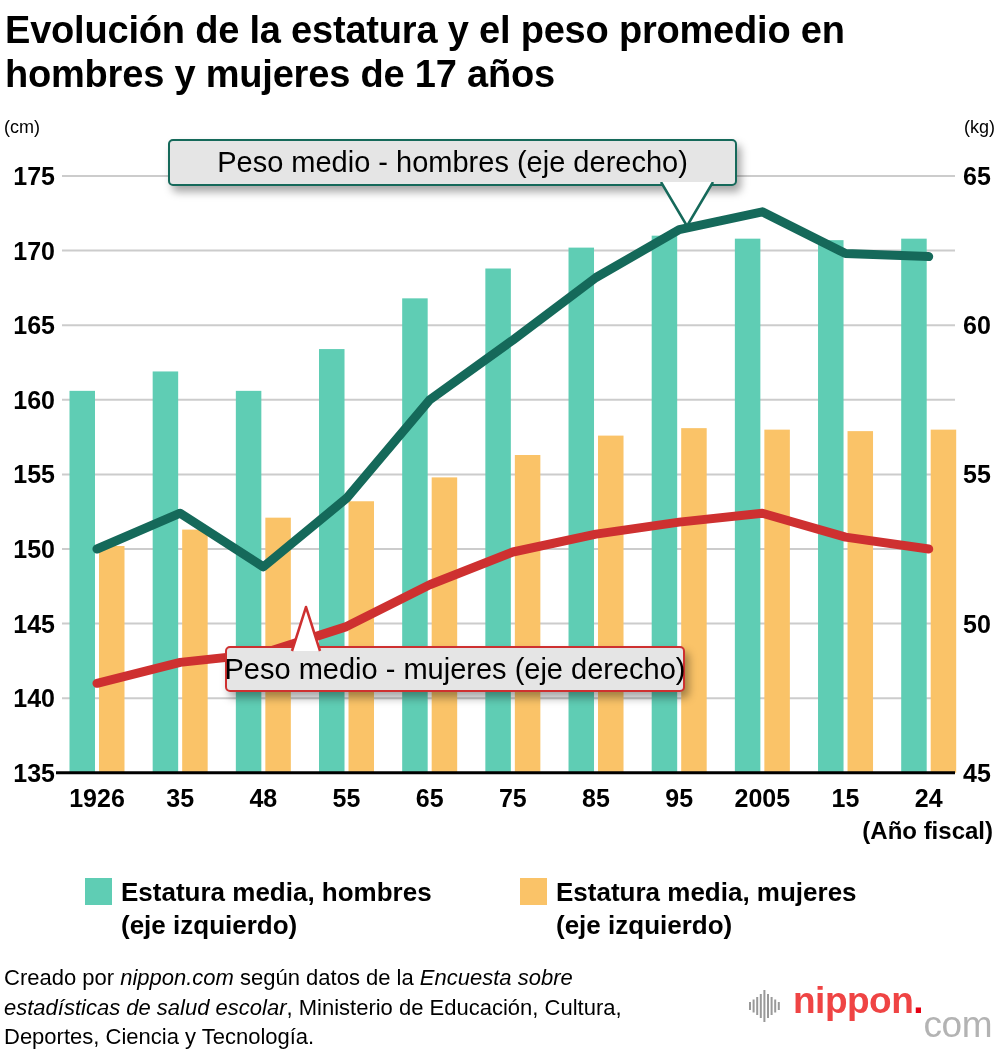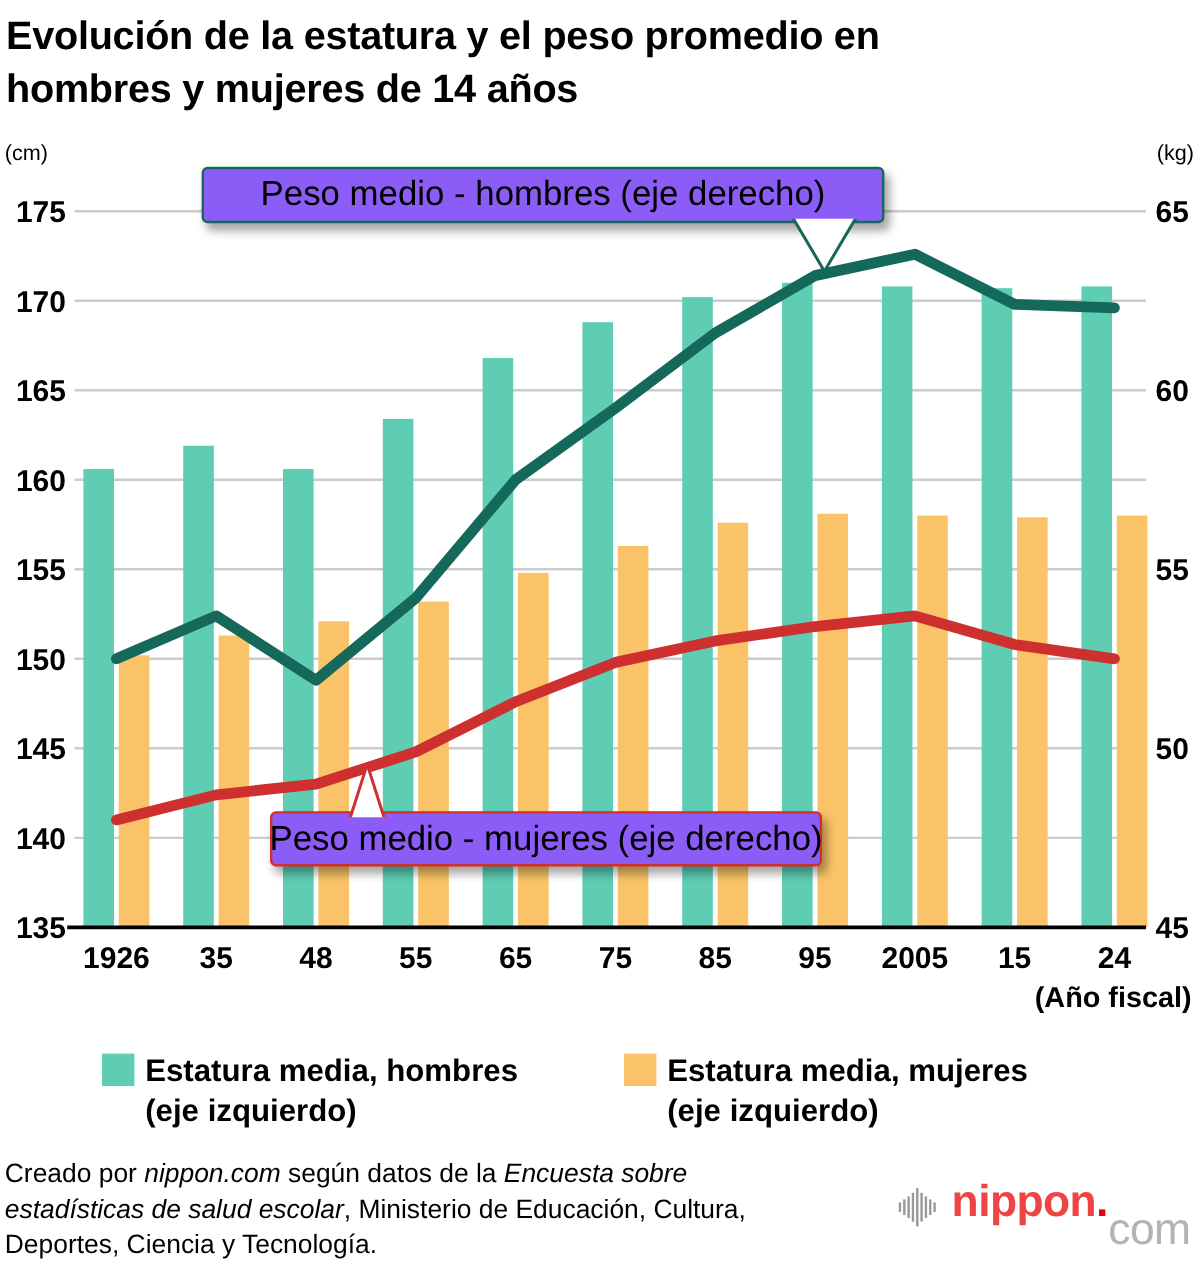--- a/index.html
+++ b/index.html
@@ -1,37 +1,37 @@
 <!DOCTYPE html>
 <html><head>
 <meta charset="utf-8">
 <style>
   html,body{margin:0;padding:0;background:#fff;}
   *{box-sizing:border-box;}
   #stage{
     position:relative;width:1000px;height:1054px;background:#fff;overflow:hidden;
     font-family:"Liberation Sans","DejaVu Sans",sans-serif;color:#000;
   }
-  .title{position:absolute;left:5px;top:8px;font-size:33px;font-weight:700;line-height:44px;letter-spacing:-0.2px;}
+  .title{position:absolute;left:5px;top:8px;font-size:38px;font-weight:700;line-height:44px;letter-spacing:-0.2px;}
   .unit-label{position:absolute;top:117px;font-size:18px;font-weight:400;}
   .unit-left{left:4px;}
   .unit-right{right:5px;text-align:right;}
   #chart-svg{position:absolute;left:0;top:0;}
   svg text{font-family:"Liberation Sans","DejaVu Sans",sans-serif;}
 
   .callout{
-    position:absolute;background:#8b5cf6;border-radius:5px;
+    position:absolute;background:#e5e5e5;border-radius:5px;
     display:flex;align-items:center;justify-content:center;
     font-size:29px;font-weight:400;white-space:nowrap;
     box-shadow:4px 6px 8px rgba(0,0,0,0.35);
   }
   .callout .tail{position:absolute;pointer-events:none;}
   #callout-men{left:168px;top:139px;width:569px;height:47px;border:2.5px solid #15695A;}
   #callout-men .tail{left:488px;top:calc(100% - 2px);}
-  #callout-women{left:225px;top:676px;width:460px;height:46px;border:2.5px solid #CE3030;}
+  #callout-women{left:225px;top:646px;width:460px;height:46px;border:2.5px solid #CE3030;}
   #callout-women .tail{left:62px;top:-43px;}
 
   .legend{position:absolute;top:876px;left:0;width:1000px;height:70px;padding-left:21px;}
   .legend-item{position:absolute;display:flex;}
   .legend-swatch{width:27px;height:27px;margin-right:9px;flex:0 0 auto;margin-top:2px;}
   .legend-text{font-size:26px;font-weight:700;line-height:33px;}
   #legend-men{left:85px;}
   #legend-women{left:520px;}
 
   .footer{
@@ -46,21 +46,21 @@
   .logo-dot{font-size:37px;font-weight:700;color:#E60012;}
   .logo-tld{font-size:37px;font-weight:400;color:#b3b3b3;letter-spacing:-0.5px;margin-top:48px;}
 </style>
 </head>
 <body>
 
 <div id="stage">
 
   <div class="title">
     <div>Evolución de la estatura y el peso promedio en</div>
-    <div>hombres y mujeres de 14 años</div>
+    <div>hombres y mujeres de 17 años</div>
   </div>
 
   <div class="unit-label unit-left">(cm)</div>
   <div class="unit-label unit-right">(kg)</div>
 
   <svg id="chart-svg" width="1000" height="860" viewBox="0 0 1000 860">
       <line x1="62" y1="176" x2="955" y2="176" stroke="#cccccc" stroke-width="2"></line>
       <line x1="62" y1="250.6" x2="955" y2="250.6" stroke="#cccccc" stroke-width="2"></line>
       <line x1="62" y1="325.2" x2="955" y2="325.2" stroke="#cccccc" stroke-width="2"></line>
       <line x1="62" y1="399.8" x2="955" y2="399.8" stroke="#cccccc" stroke-width="2"></line>

